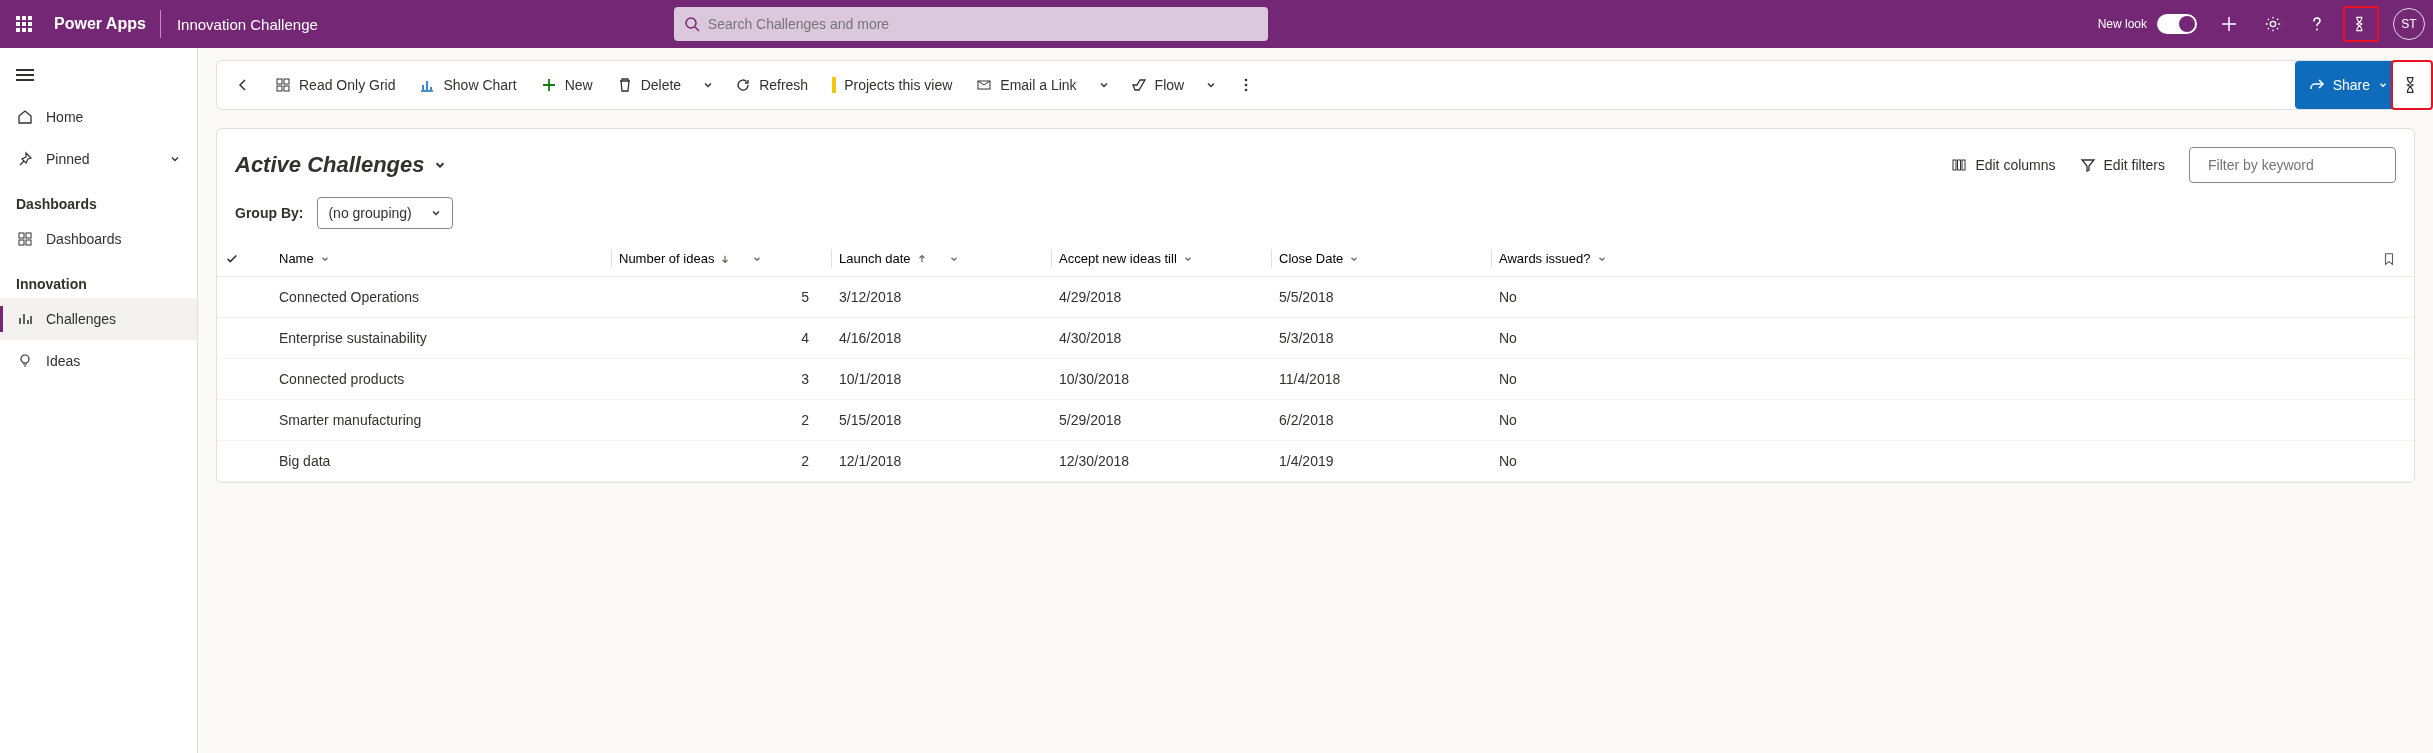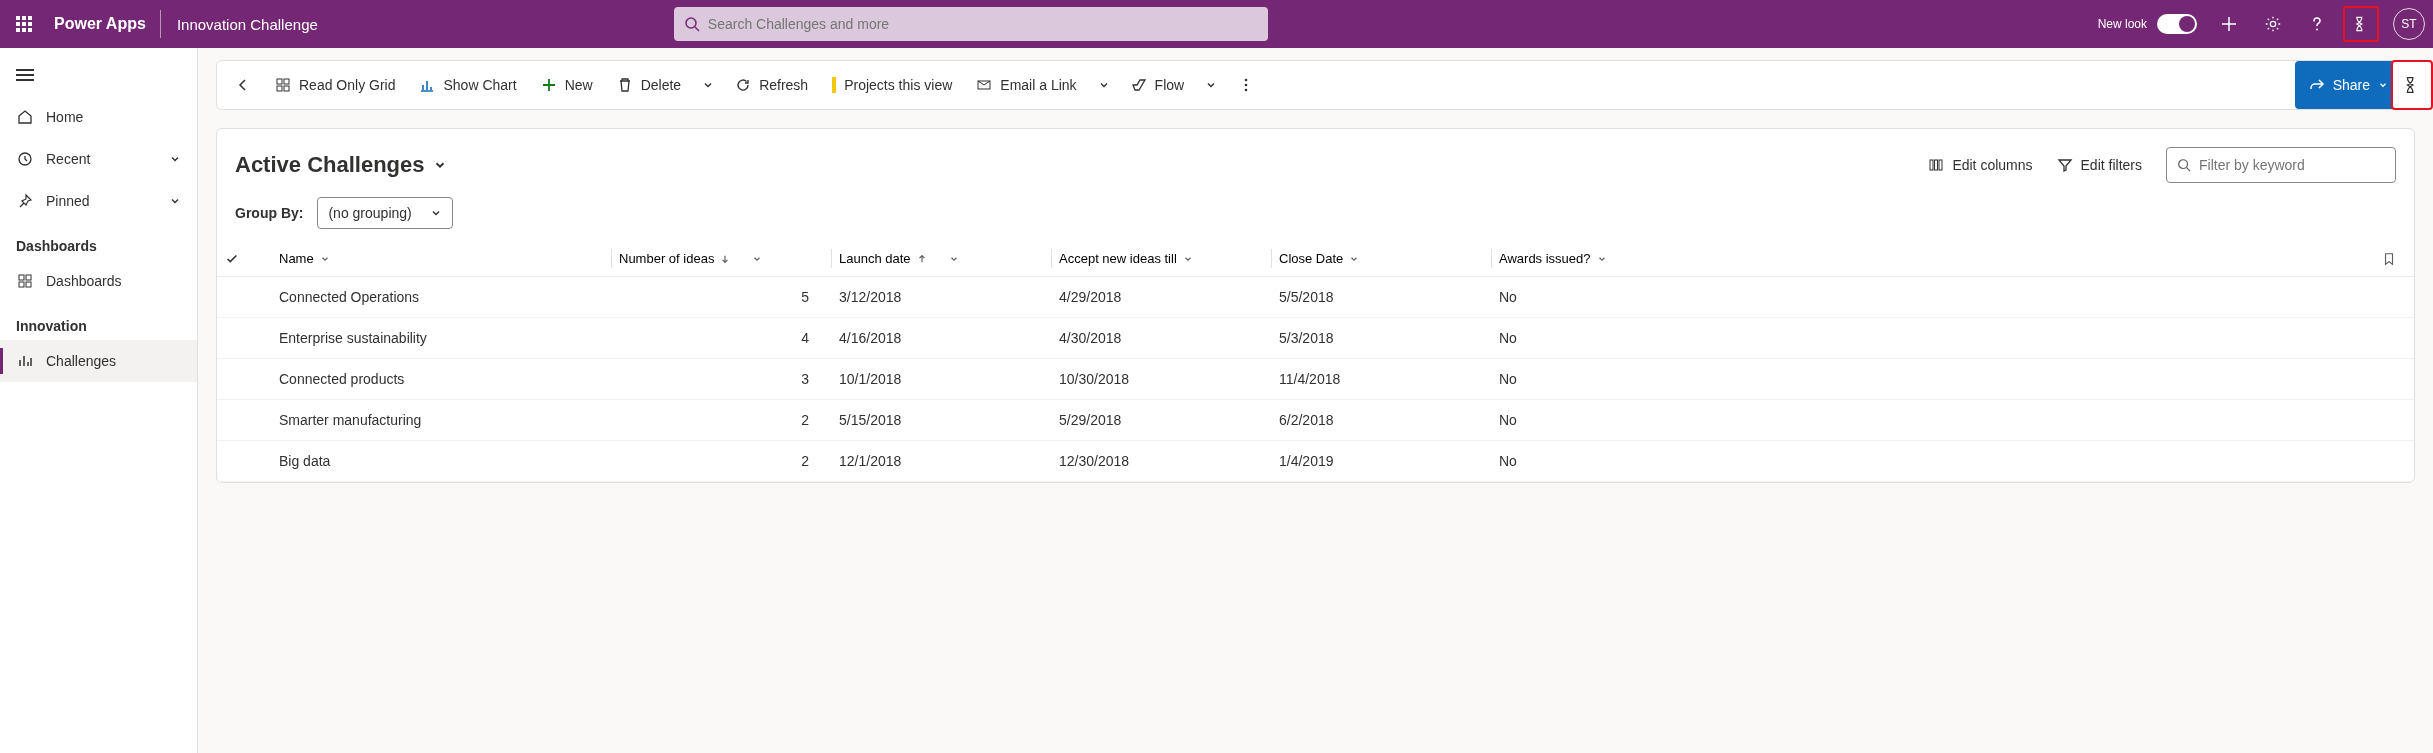--- a/index.html
+++ b/index.html
@@ -142,25 +142,25 @@
     width:42px;height:50px;border:2px solid #e81123;border-radius:4px;
     background:white;display:flex;align-items:center;justify-content:center;cursor:pointer;
   }
   
   .content-card{
     margin:18px 18px 0 18px;
     background:white;border:1px solid #e1dfdd;border-radius:6px;
     padding:18px 0 0 0;
   }
   .view-header{display:flex;align-items:center;padding:0 18px;}
-  .view-title{font-size:22px;font-weight:600;display:flex;align-items:center;gap:8px;cursor:pointer;}
+  .view-title{font-size:22px;font-weight:600;display:flex;align-items:center;gap:8px;cursor:pointer;font-style:italic;}
   .view-actions{margin-left:auto;display:flex;align-items:center;gap:24px;}
   .link-action{display:flex;align-items:center;gap:8px;cursor:pointer;}
   .filter-box{
-    border:1px solid #8a8886;border-radius:4px;height:36px;width:230px;
+    border:1px solid #8a8886;border-radius:4px;height:36px;width:207px;
     display:flex;align-items:center;padding:0 10px;gap:8px;
   }
   .filter-box input{border:none;outline:none;flex:1;font-size:14px;}
   .groupby-row{display:flex;align-items:center;gap:14px;padding:14px 18px 6px;}
   .groupby-row label{font-weight:600;}
   .groupby-select{
     border:1px solid #8a8886;border-radius:4px;height:32px;
     display:flex;align-items:center;padding:0 10px;gap:18px;cursor:pointer;
   }
   
@@ -265,34 +265,20 @@
       <span class="nav-icon">
           <svg width="16" height="16" viewBox="0 0 16 16">
             <path d="M2 7l6-5 6 5v7H2z" stroke="#323130" fill="none" stroke-width="1.3"></path>
           </svg>
         </span>
       <span>Home</span>
     </div>
     <div class="nav-item">
       <span class="nav-icon">
           <svg width="16" height="16" viewBox="0 0 16 16">
-            <circle cx="8" cy="8" r="6" stroke="#323130" fill="none" stroke-width="1.3"></circle>
-            <path d="M8 5v3l2 2" stroke="#323130" fill="none" stroke-width="1.3"></path>
-          </svg>
-        </span>
-      <span>Recent</span>
-      <span class="chev">
-          <svg width="12" height="12" viewBox="0 0 12 12">
-            <path d="M3 4.5l3 3 3-3" stroke="#323130" fill="none" stroke-width="1.4"></path>
-          </svg>
-        </span>
-    </div>
-    <div class="nav-item">
-      <span class="nav-icon">
-          <svg width="16" height="16" viewBox="0 0 16 16">
             <path d="M9 2l5 5-3 1-2 4-2-2-4 4 4-4-2-2 4-2z" stroke="#323130" fill="none" stroke-width="1.2"></path>
           </svg>
         </span>
       <span>Pinned</span>
       <span class="chev">
           <svg width="12" height="12" viewBox="0 0 12 12">
             <path d="M3 4.5l3 3 3-3" stroke="#323130" fill="none" stroke-width="1.4"></path>
           </svg>
         </span>
     </div>
@@ -311,20 +297,29 @@
     </div>
 
     <div class="nav-section">Innovation</div>
     <div class="nav-item active">
       <span class="nav-icon">
           <svg width="16" height="16" viewBox="0 0 16 16">
             <path d="M3 13V7M7 13V3M11 13V9M14 13V5" stroke="#323130" stroke-width="1.5"></path>
           </svg>
         </span>
       <span>Challenges</span>
+    </div>
+    <div class="nav-item">
+      <span class="nav-icon">
+          <svg width="16" height="16" viewBox="0 0 16 16">
+            <circle cx="8" cy="6" r="4" stroke="#323130" fill="none" stroke-width="1.2"></circle>
+            <path d="M6 11h4M7 13h2" stroke="#323130" stroke-width="1.2"></path>
+          </svg>
+        </span>
+      <span>Ideas</span>
     </div>
   </div>
 
   <div class="main">
 
     <div class="cmdcard">
       <div class="cmd-item">
         <svg width="16" height="16" viewBox="0 0 16 16">
             <path d="M10 3L5 8l5 5" stroke="#323130" fill="none" stroke-width="1.5"></path>
           </svg>

